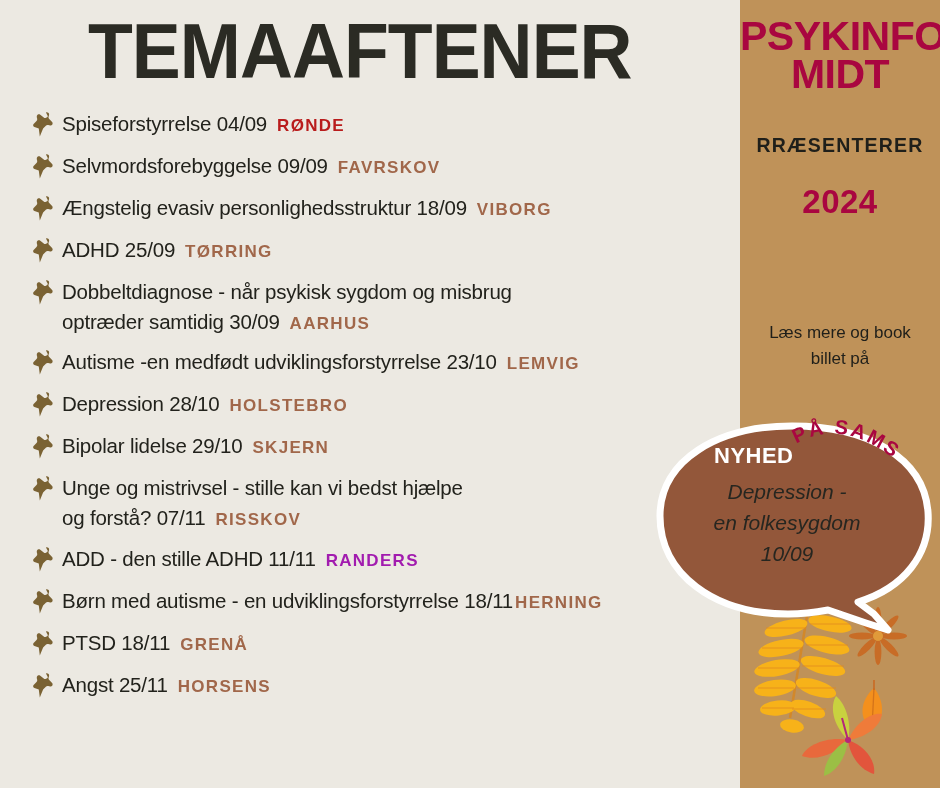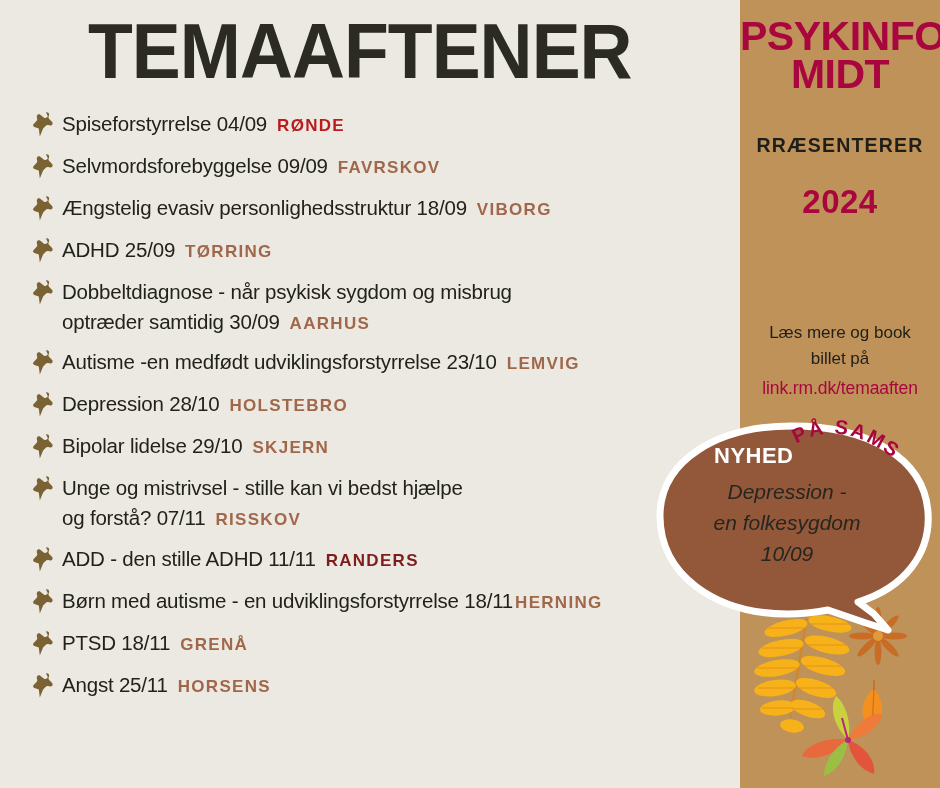--- a/index.html
+++ b/index.html
@@ -176,21 +176,20 @@
       <span class="l2">MIDT</span>
     </div>
     <div class="sb-presents">RRÆSENTERER</div>
     <div class="sb-season">
       <span class="yr">2024</span>
     </div>
     <div class="sb-book">
       <span class="l">Læs mere og book</span>
       <span class="l">billet på</span>
     </div>
-    <div class="sb-url">link.rm.dk/temaaften</div>
   </div>
 
   <div class="title">TEMAAFTENER</div>
 
   <div class="list">
       <div class="event">
         <div class="pin">
           <svg viewBox="0 0 32 32" xmlns="http://www.w3.org/2000/svg">
             <path fill="#7a6233" d="M19.2 3.6c1.4-.6 3 .3 3.3 1.8.2 1-.2 1.9-.5 2.7-.3.9-.2 1.6.4 2.3l3.3 3.5c1 1.1.7 2.9-.7 3.4-1.2.4-2.4.1-3.5-.2-.9-.2-1.6-.1-2.2.5l-3.2 3.3-3.5 8.4-1.1-8.6-4.6-1.4c-1.4-.4-1.9-2.2-.9-3.3l3.1-3.3c.7-.7.9-1.4.7-2.3-.3-1.1-.7-2.3-.2-3.4.6-1.4 2.4-1.8 3.5-.9l3.7 3c.7.6 1.5.7 2.4.3.8-.4 1.6-.9 2-1.8z"></path>
           </svg>
@@ -281,21 +280,21 @@
           <span class="ln">og forstå? 07/11<span class="loc" style="color: rgb(161, 103, 74);">RISSKOV</span></span>
         </div>
       </div>
       <div class="event">
         <div class="pin">
           <svg viewBox="0 0 32 32" xmlns="http://www.w3.org/2000/svg">
             <path fill="#7a6233" d="M19.2 3.6c1.4-.6 3 .3 3.3 1.8.2 1-.2 1.9-.5 2.7-.3.9-.2 1.6.4 2.3l3.3 3.5c1 1.1.7 2.9-.7 3.4-1.2.4-2.4.1-3.5-.2-.9-.2-1.6-.1-2.2.5l-3.2 3.3-3.5 8.4-1.1-8.6-4.6-1.4c-1.4-.4-1.9-2.2-.9-3.3l3.1-3.3c.7-.7.9-1.4.7-2.3-.3-1.1-.7-2.3-.2-3.4.6-1.4 2.4-1.8 3.5-.9l3.7 3c.7.6 1.5.7 2.4.3.8-.4 1.6-.9 2-1.8z"></path>
           </svg>
         </div>
         <div class="etext">
-          <span class="ln">ADD - den stille ADHD 11/11<span class="loc" style="color: #7f1d1d;">RANDERS</span></span>
+          <span class="ln">ADD - den stille ADHD 11/11<span class="loc" style="color: #a21caf;">RANDERS</span></span>
         </div>
       </div>
       <div class="event">
         <div class="pin">
           <svg viewBox="0 0 32 32" xmlns="http://www.w3.org/2000/svg">
             <path fill="#7a6233" d="M19.2 3.6c1.4-.6 3 .3 3.3 1.8.2 1-.2 1.9-.5 2.7-.3.9-.2 1.6.4 2.3l3.3 3.5c1 1.1.7 2.9-.7 3.4-1.2.4-2.4.1-3.5-.2-.9-.2-1.6-.1-2.2.5l-3.2 3.3-3.5 8.4-1.1-8.6-4.6-1.4c-1.4-.4-1.9-2.2-.9-3.3l3.1-3.3c.7-.7.9-1.4.7-2.3-.3-1.1-.7-2.3-.2-3.4.6-1.4 2.4-1.8 3.5-.9l3.7 3c.7.6 1.5.7 2.4.3.8-.4 1.6-.9 2-1.8z"></path>
           </svg>
         </div>
         <div class="etext">
           <span class="ln">Børn med autisme - en udviklingsforstyrrelse 18/11<span class="loc tight" style="color: rgb(161, 103, 74);">HERNING</span></span>

